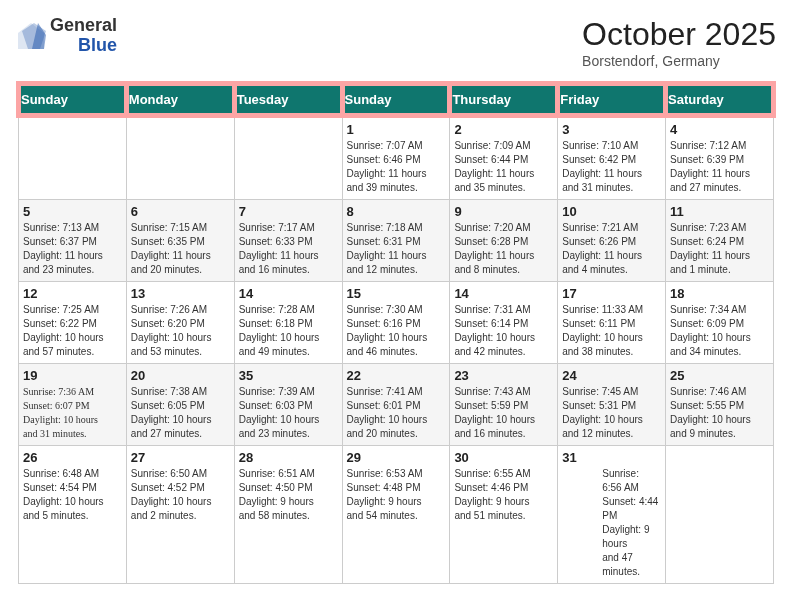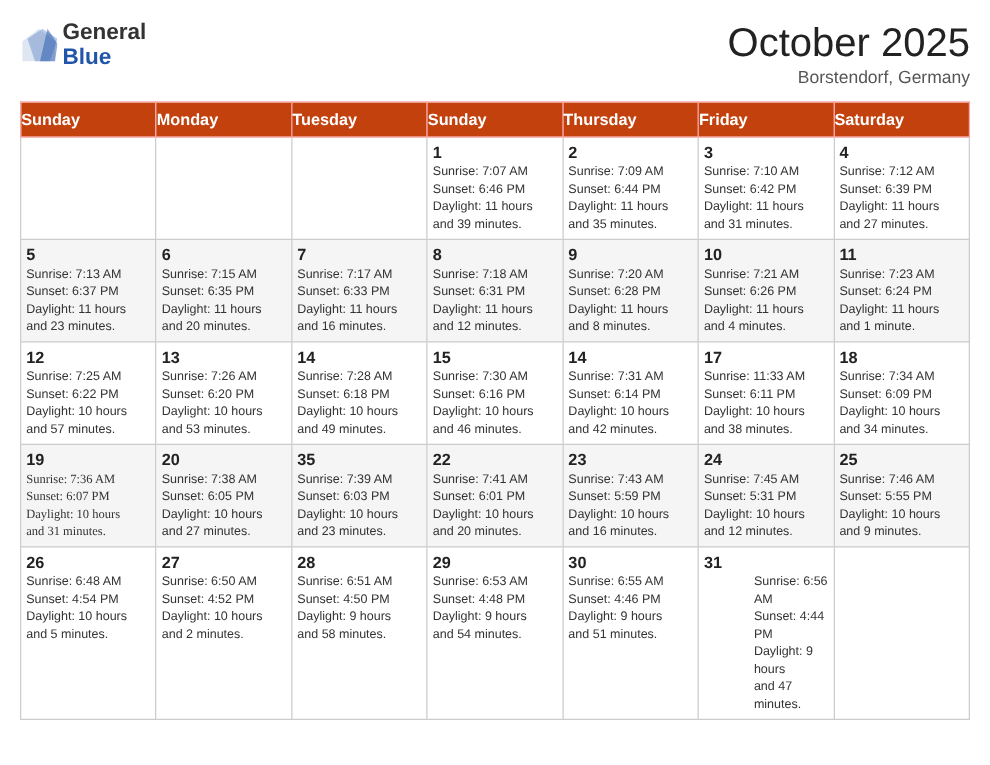--- a/index.html
+++ b/index.html
@@ -12,20 +12,21 @@
     }
     .header {
       display: flex;
       justify-content: space-between;
       align-items: flex-start;
       margin-bottom: 12px;
     }
     .logo {
       display: flex;
       align-items: center;
+      text-align: right;
     }
     .logo-text {
       display: flex;
       flex-direction: column;
       line-height: 1.1;
     }
     .logo-general {
       font-size: 18px;
       font-weight: bold;
       color: #333;
@@ -34,43 +35,43 @@
       font-size: 18px;
       font-weight: bold;
       color: #2255aa;
     }
     .logo-icon {
       width: 30px;
       height: 30px;
       margin-right: 4px;
     }
     .title-block {
-      text-align: right;
+      text-align: left;
     }
     .month-title {
       font-size: 32px;
       font-weight: 300;
       color: #222;
     }
     .location {
       font-size: 14px;
       color: #555;
     }
     .calendar {
       width: 100%;
       border-collapse: collapse;
       border: 1px solid #ccc;
     }
     .calendar th {
-      background: #c2410c;
+      background: #0f766e;
       color: #fff;
       padding: 6px 0;
       font-size: 13px;
       text-align: left;
-      border: 1px solid #fca5a5;
+      border: 5px solid #fca5a5;
     }
     .calendar td {
       vertical-align: top;
       border: 1px solid #ccc;
       padding: 4px;
       width: calc(100%/7);
       min-height: 80px;
       background: #fff;
     }
     .calendar tr:nth-child(even) td {

